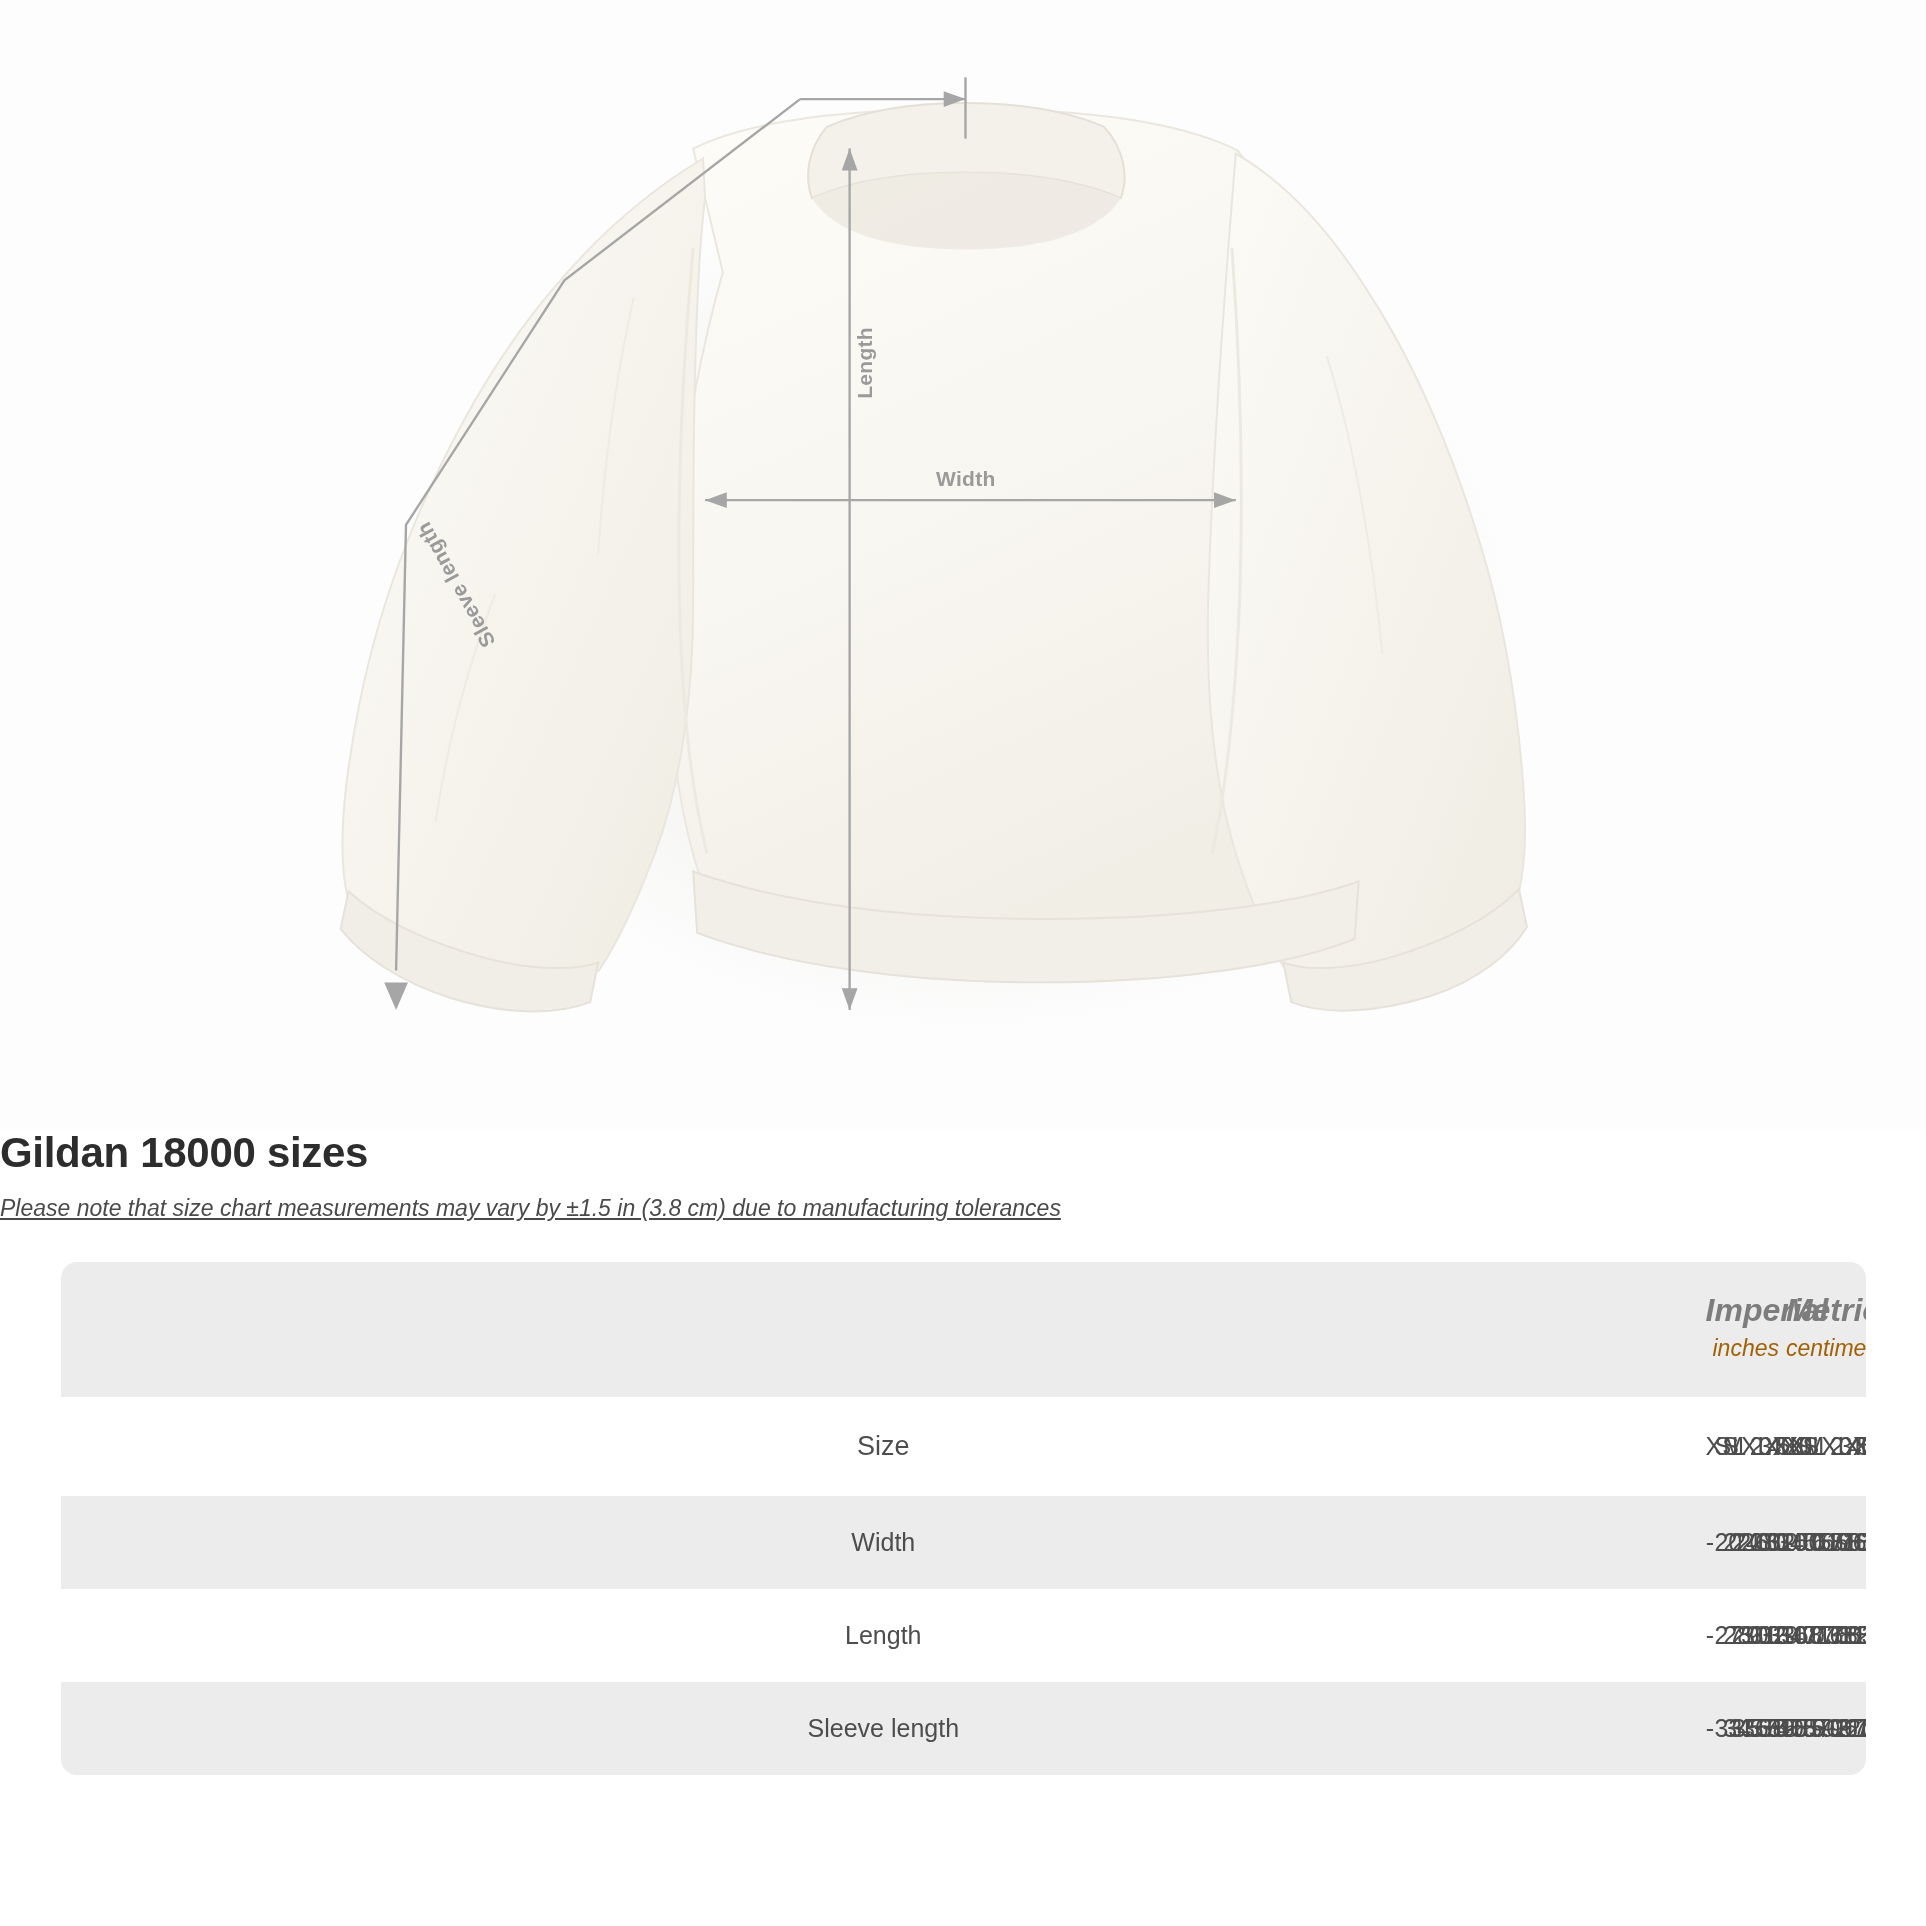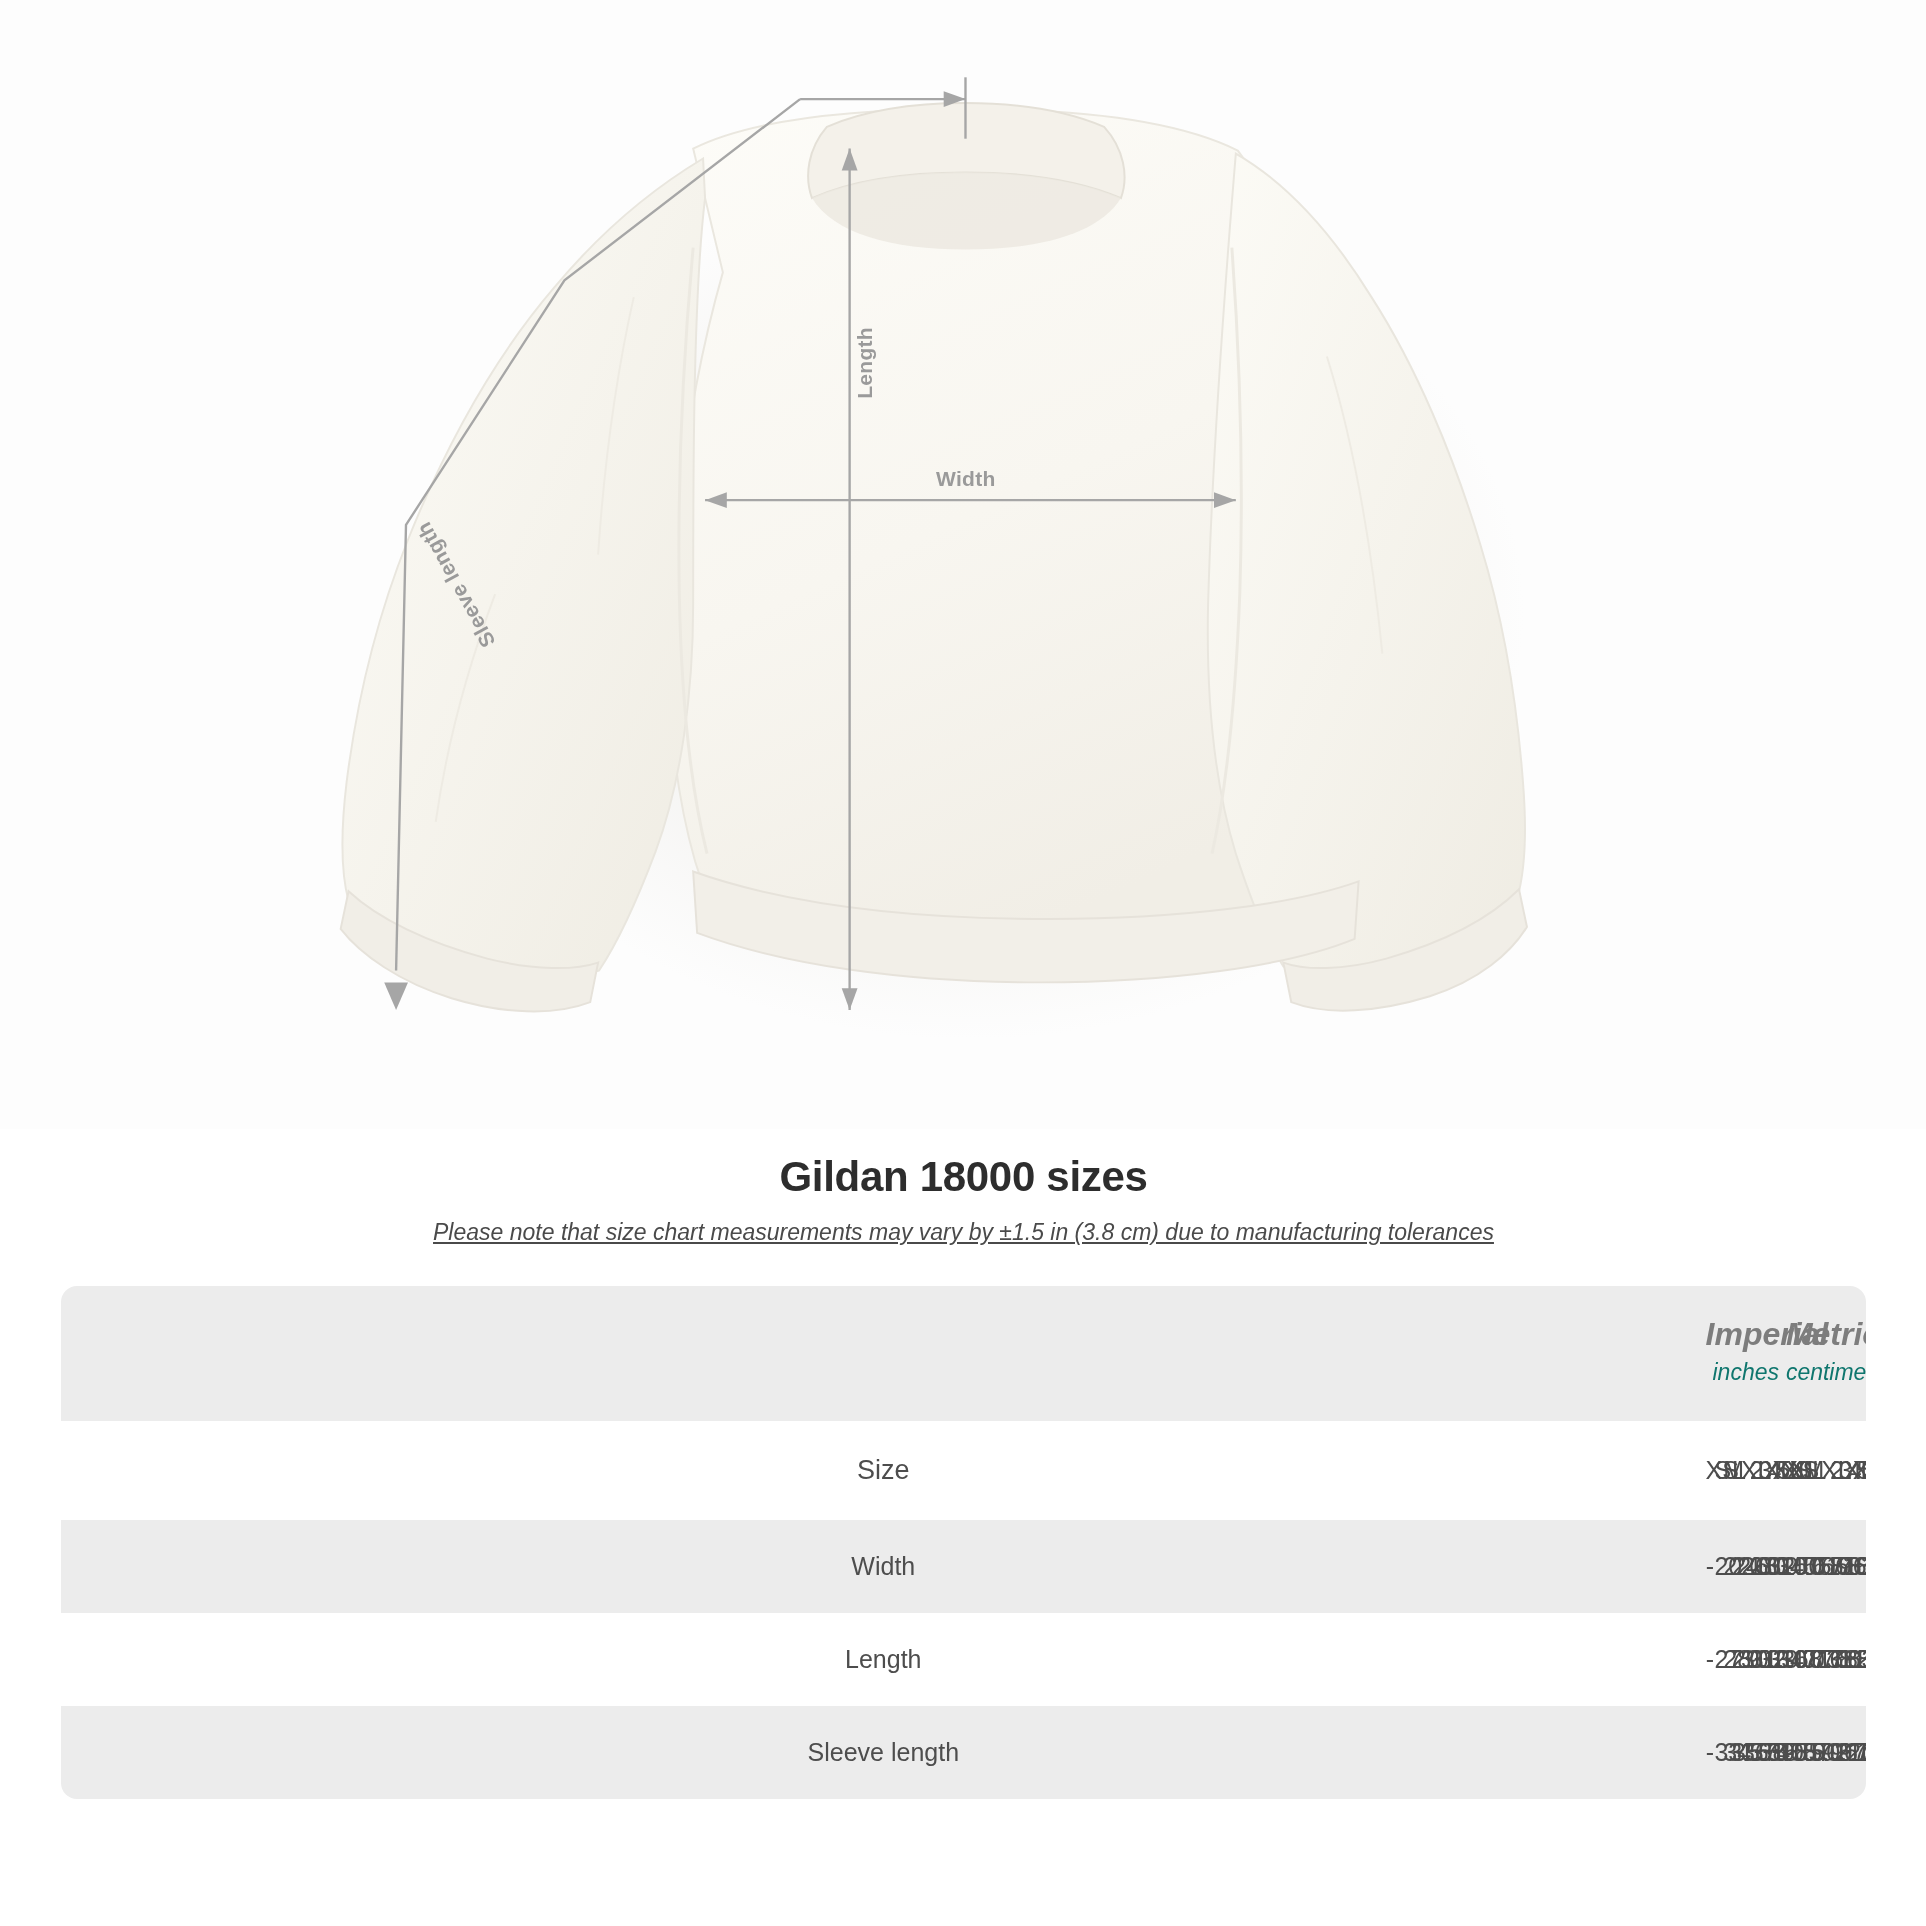--- a/index.html
+++ b/index.html
@@ -53,22 +53,21 @@
   }
   .dim-label.sleeve-label {
     left: 444px; top: 515px;
     writing-mode: vertical-rl;
     transform: rotate(180deg) rotate(-29deg);
     transform-origin: center;
   }
 
   
   .title-block {
-    text-align: center;
-    margin-top: 24px;
+    margin-top: 0;
   }
   .chart-title {
     font-size: 42px;
     font-weight: bold;
     color: #2d2d2d;
     letter-spacing: -0.3px;
   }
   .chart-note {
     margin-top: 18px;
     font-size: 23px;
@@ -102,21 +101,21 @@
   .unit-system {
     font-size: 32px;
     font-weight: bold;
     font-style: italic;
     color: #7d7d7d;
     line-height: 1.25;
   }
   .unit-sub {
     font-size: 23px;
     font-style: italic;
-    color: #0f766e;
+    color: #a16207;
     line-height: 1.6;
   }
   .head-row td {
     background: #ffffff;
     padding: 34px 0;
     font-weight: bold;
     color: #555555;
     font-size: 26px;
   }
   .head-row td.rowhead { font-size: 27px; }

